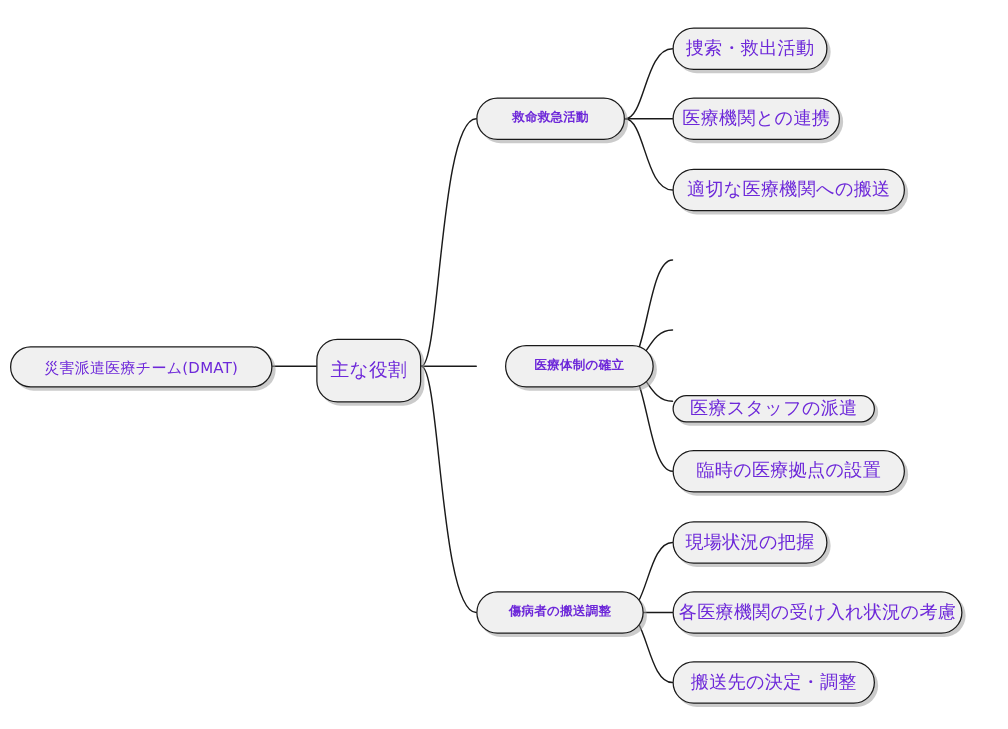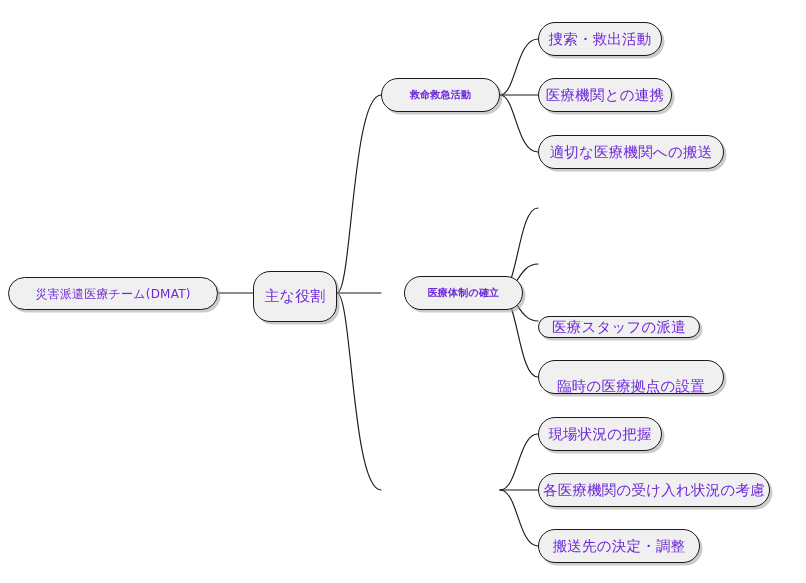--- a/index.html
+++ b/index.html
@@ -90,40 +90,43 @@
   </div>
 
   <div class="node lvl3" style="left:381px; top:78px; width:119px; height:34px;">
     <span class="node-label">救命救急活動</span>
   </div>
 
   <div class="node lvl3" style="left:360px; top:276px; width:119px; height:34px;margin-left:44px;">
     <span class="node-label">医療体制の確立</span>
   </div>
 
+  <div class="node lvl3" style="left:381px; top:473px; width:134px; height:34px;">
+    <span class="node-label">傷病者の搬送調整</span>
+  </div>
 
   <div class="node leaf" style="left:538px; top:22px; width:124px; height:34px;">
     <span class="node-label">捜索・救出活動</span>
   </div>
 
   <div class="node leaf" style="left:538px; top:78px; width:134px; height:34px;">
     <span class="node-label">医療機関との連携</span>
   </div>
 
   <div class="node leaf" style="left:538px; top:135px; width:186px; height:34px;text-align:center;">
     <span class="node-label">適切な医療機関への搬送</span>
   </div>
 
 
 
   <div class="node leaf" style="left:538px; top:316px; width:162px; height:22px;">
     <span class="node-label">医療スタッフの派遣</span>
   </div>
 
-  <div class="node leaf" style="left:538px; top:360px; width:186px; height:34px;align-items:flex-end;">
+  <div class="node leaf" style="left:538px; top:360px; width:186px; height:34px;">
     <span class="node-label">臨時の医療拠点の設置</span>
   </div>
 
   <div class="node leaf" style="left:538px; top:473px; width:232px; height:34px;">
     <span class="node-label">各医療機関の受け入れ状況の考慮</span>
   </div>
 
   <div class="node leaf" style="left:538px; top:417px; width:124px; height:34px;">
     <span class="node-label">現場状況の把握</span>
   </div>

